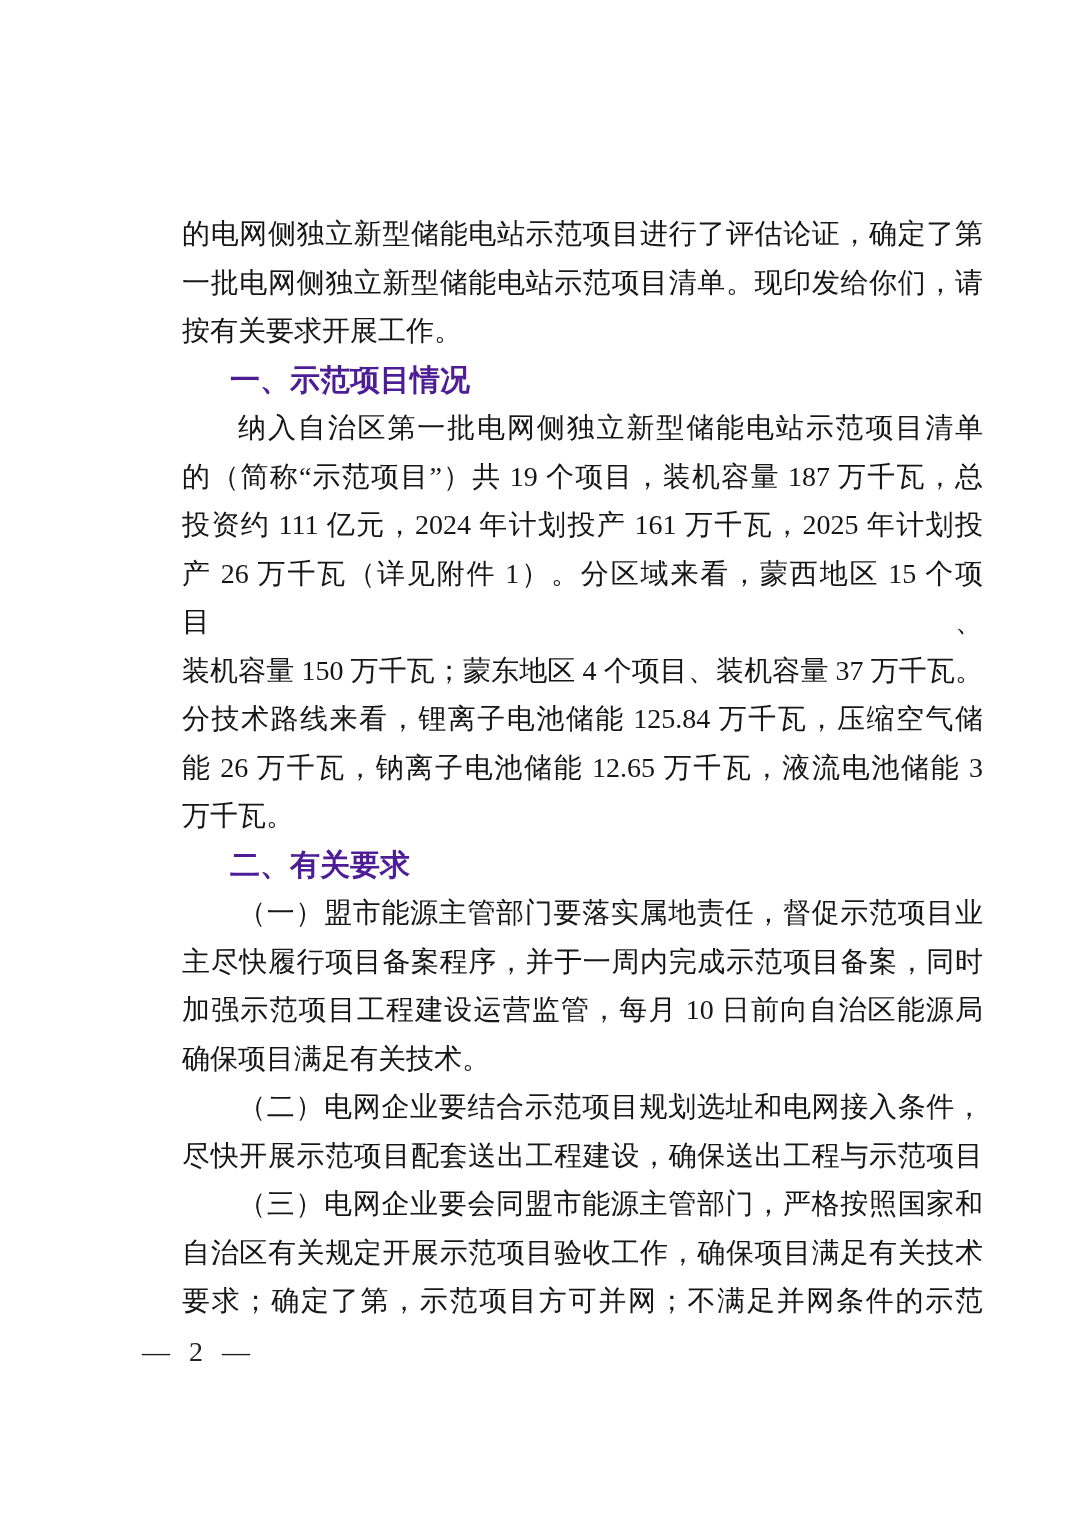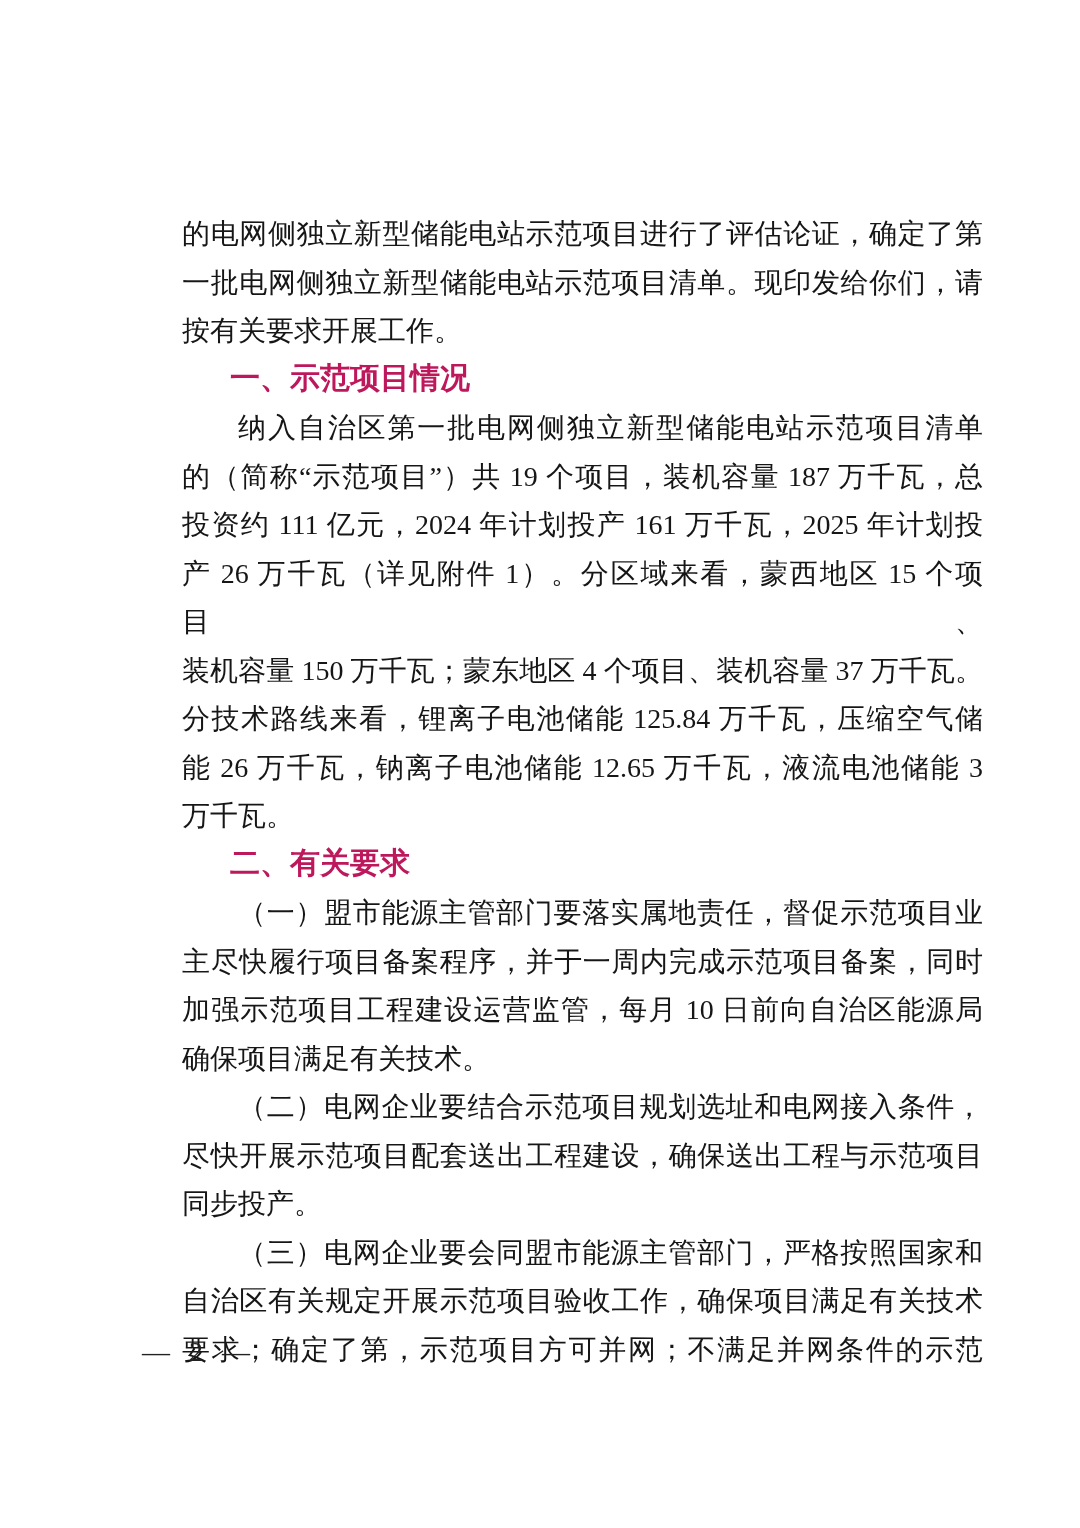--- a/index.html
+++ b/index.html
@@ -29,24 +29,24 @@
     text-align: justify;
     text-align-last: justify;
   }
   .ln.plain {
     text-align-last: left;
   }
   .ln.indent {
     text-indent: 2em;
   }
   .ln.heading {
-    font-family: Liberation Mono, monospace;
+    font-family: Liberation Sans, sans-serif;
     font-weight: 700;
     font-size: 30px;
-    color: #be185d;
+    color: #4c1d95;
     text-align-last: left;
     text-indent: 1.6em;
   }
   .footer {
     position: absolute;
     left: 142px;
     top: 1336px;
     font-family: "Liberation Serif", "DejaVu Serif", serif;
     font-size: 28px;
     color: #222222;
@@ -70,19 +70,18 @@
     <div class="ln">分技术路线来看，锂离子电池储能 125.84 万千瓦，压缩空气储</div>
     <div class="ln">能 26 万千瓦，钠离子电池储能 12.65 万千瓦，液流电池储能 3</div>
     <div class="ln plain">万千瓦。</div>
     <div class="ln heading">二、有关要求</div>
     <div class="ln indent">（一）盟市能源主管部门要落实属地责任，督促示范项目业</div>
     <div class="ln">主尽快履行项目备案程序，并于一周内完成示范项目备案，同时</div>
     <div class="ln">加强示范项目工程建设运营监管，每月 10 日前向自治区能源局</div>
     <div class="ln plain">确保项目满足有关技术。</div>
     <div class="ln indent">（二）电网企业要结合示范项目规划选址和电网接入条件，</div>
     <div class="ln">尽快开展示范项目配套送出工程建设，确保送出工程与示范项目</div>
-    <div class="ln plain">同步投产。</div>
     <div class="ln indent">（三）电网企业要会同盟市能源主管部门，严格按照国家和</div>
     <div class="ln">自治区有关规定开展示范项目验收工作，确保项目满足有关技术</div>
     <div class="ln">要求；确定了第，示范项目方可并网；不满足并网条件的示范</div>
   </div>
   <div class="footer">— 2 —</div>
 </div>
 
 </body></html>

